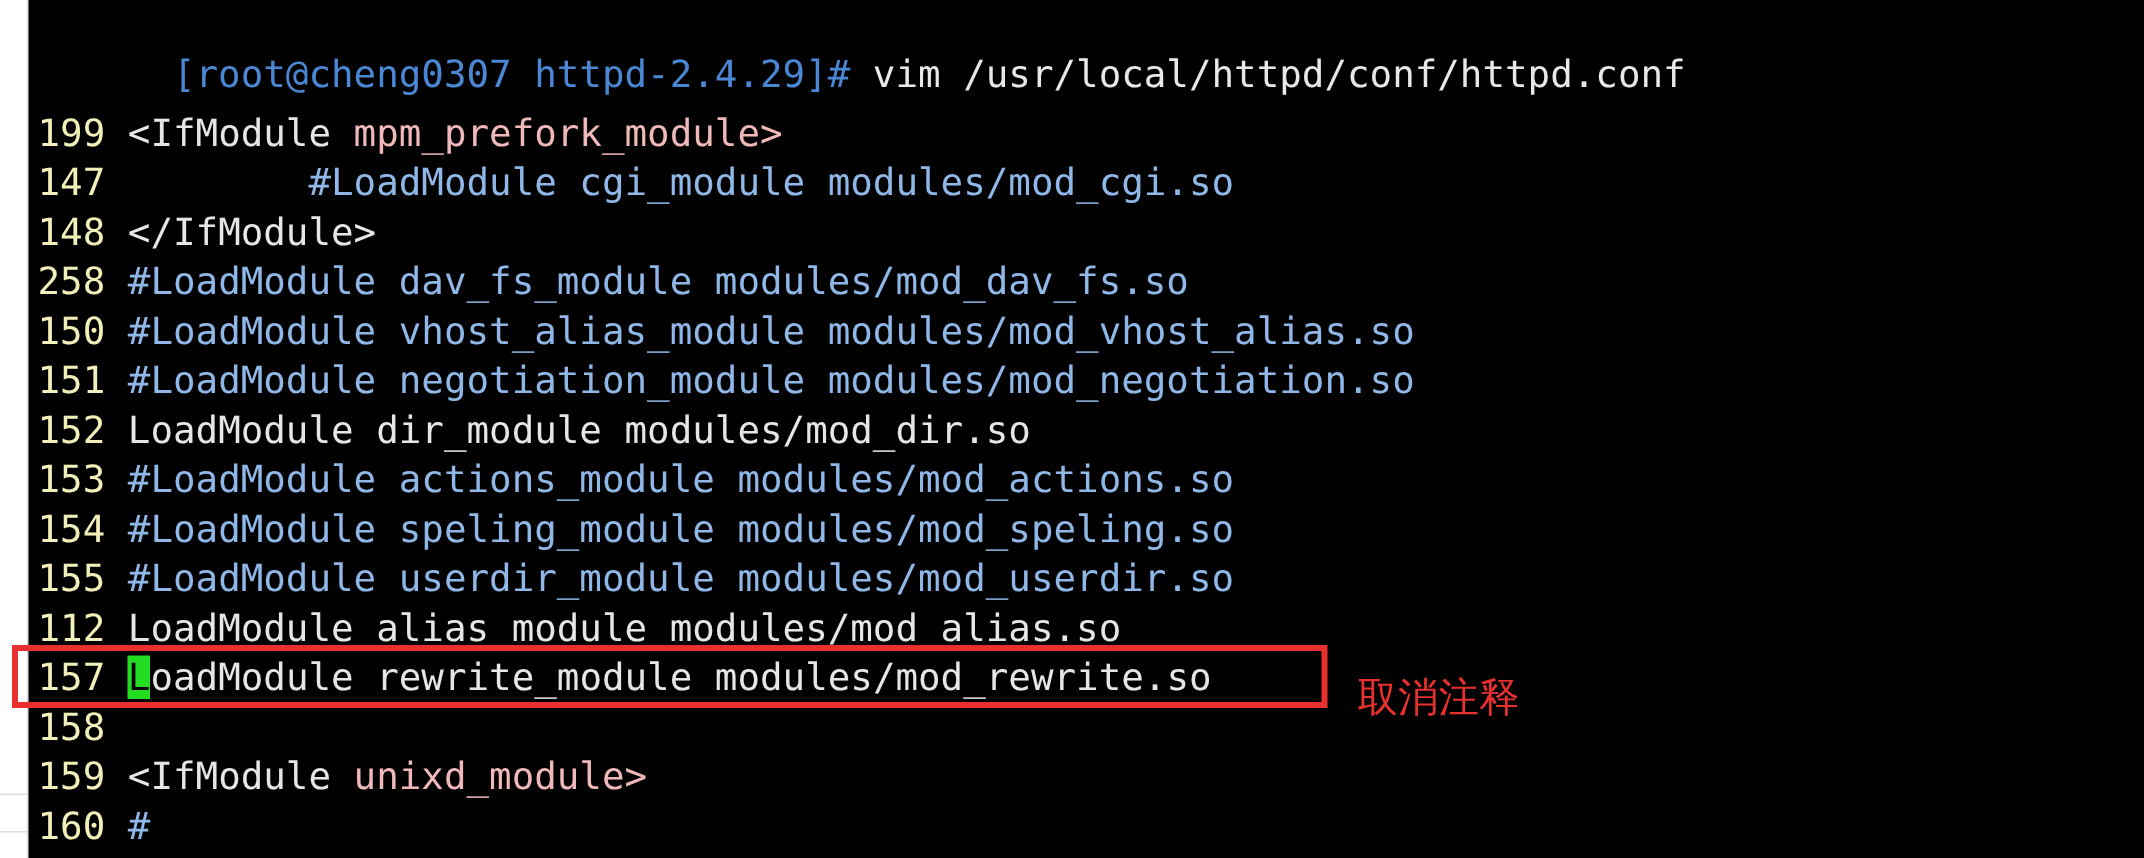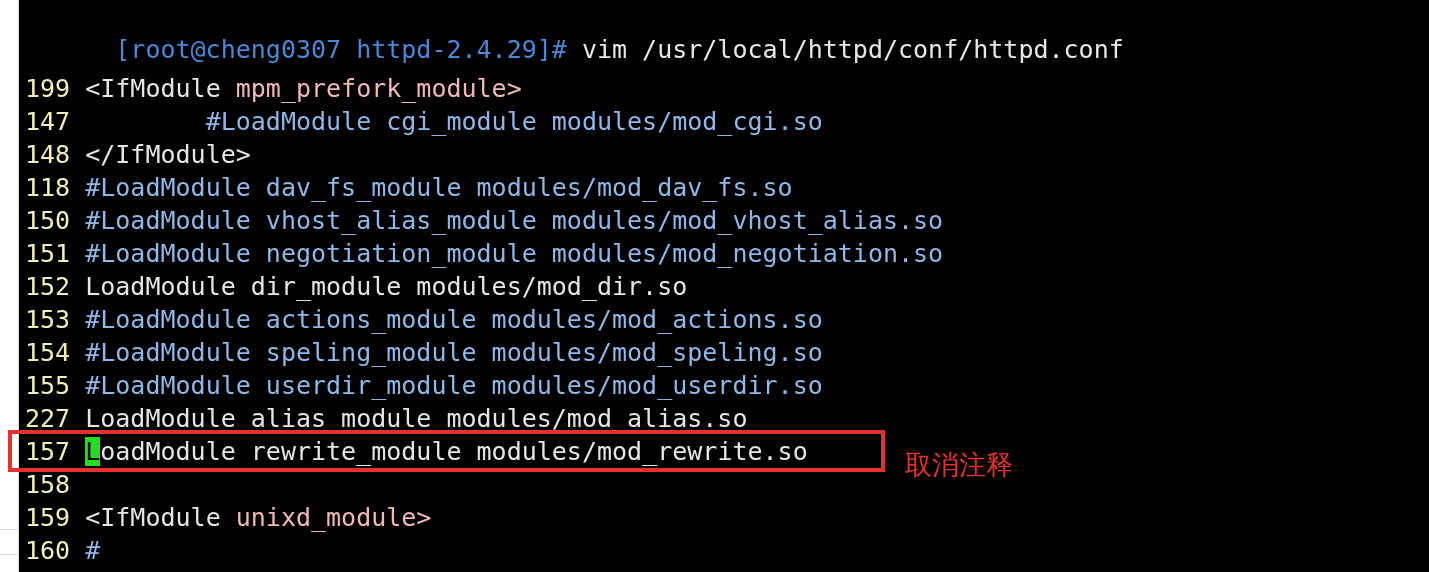--- a/index.html
+++ b/index.html
@@ -125,28 +125,28 @@
     <div class="term-line" id="partial-top">                                               </div>
 
     <div class="term-line" id="prompt-line" style="left:6px;">
       <span class="c-prompt">[root@cheng0307 httpd-2.4.29]#</span><span class="c-cmd"> vim /usr/local/httpd/conf/httpd.conf</span>
     </div>
 
     <div id="editor-body">
         <div class="term-line" style="top: 72px; left: 6px;"><span class="ln">199</span><span class="c-plain"> </span><span class="c-plain">&lt;IfModule </span><span class="c-tag">mpm_prefork_module&gt;</span></div>
         <div class="term-line" style="top: 105px; left: 6px;"><span class="ln">147</span><span class="c-plain"> </span><span class="c-comment">        #LoadModule cgi_module modules/mod_cgi.so</span></div>
         <div class="term-line" style="top: 138px; left: 6px;"><span class="ln">148</span><span class="c-plain"> </span><span class="c-plain">&lt;/IfModule&gt;</span></div>
-        <div class="term-line" style="top: 171px; left: 6px;"><span class="ln">118</span><span class="c-plain"> </span><span class="c-comment">#LoadModule dav_fs_module modules/mod_dav_fs.so</span></div>
+        <div class="term-line" style="top: 171px; left: 6px;"><span class="ln">258</span><span class="c-plain"> </span><span class="c-comment">#LoadModule dav_fs_module modules/mod_dav_fs.so</span></div>
         <div class="term-line" style="top: 204px; left: 6px;"><span class="ln">150</span><span class="c-plain"> </span><span class="c-comment">#LoadModule vhost_alias_module modules/mod_vhost_alias.so</span></div>
         <div class="term-line" style="top: 237px; left: 6px;"><span class="ln">151</span><span class="c-plain"> </span><span class="c-comment">#LoadModule negotiation_module modules/mod_negotiation.so</span></div>
         <div class="term-line" style="top: 270px; left: 6px;"><span class="ln">152</span><span class="c-plain"> </span><span class="c-plain">LoadModule dir_module modules/mod_dir.so</span></div>
         <div class="term-line" style="top: 303px; left: 6px;"><span class="ln">153</span><span class="c-plain"> </span><span class="c-comment">#LoadModule actions_module modules/mod_actions.so</span></div>
         <div class="term-line" style="top: 336px; left: 6px;"><span class="ln">154</span><span class="c-plain"> </span><span class="c-comment">#LoadModule speling_module modules/mod_speling.so</span></div>
         <div class="term-line" style="top: 369px; left: 6px;"><span class="ln">155</span><span class="c-plain"> </span><span class="c-comment">#LoadModule userdir_module modules/mod_userdir.so</span></div>
-        <div class="term-line" style="top: 402px; left: 6px;"><span class="ln">227</span><span class="c-plain"> </span><span class="c-plain">LoadModule alias_module modules/mod_alias.so</span></div>
+        <div class="term-line" style="top: 402px; left: 6px;"><span class="ln">112</span><span class="c-plain"> </span><span class="c-plain">LoadModule alias_module modules/mod_alias.so</span></div>
         <div class="term-line" style="top: 435px; left: 6px;"><span class="ln">157</span><span class="c-plain"> </span><span class="cursor">L</span><span class="c-plain">oadModule rewrite_module modules/mod_rewrite.so</span></div>
         <div class="term-line" style="top: 468px; left: 6px;"><span class="ln">158</span><span class="c-plain"> </span><span class="c-plain"></span></div>
         <div class="term-line" style="top: 501px; left: 6px; text-align: right;"><span class="ln">159</span><span class="c-plain"> </span><span class="c-plain">&lt;IfModule </span><span class="c-tag">unixd_module&gt;</span></div>
         <div class="term-line" style="top: 534px; left: 6px;"><span class="ln">160</span><span class="c-plain"> </span><span class="c-hash">#</span></div>
       </div>
 
   </div>
 
   <div id="annot-box"></div>
   <div id="annot-text">取消注释</div>

